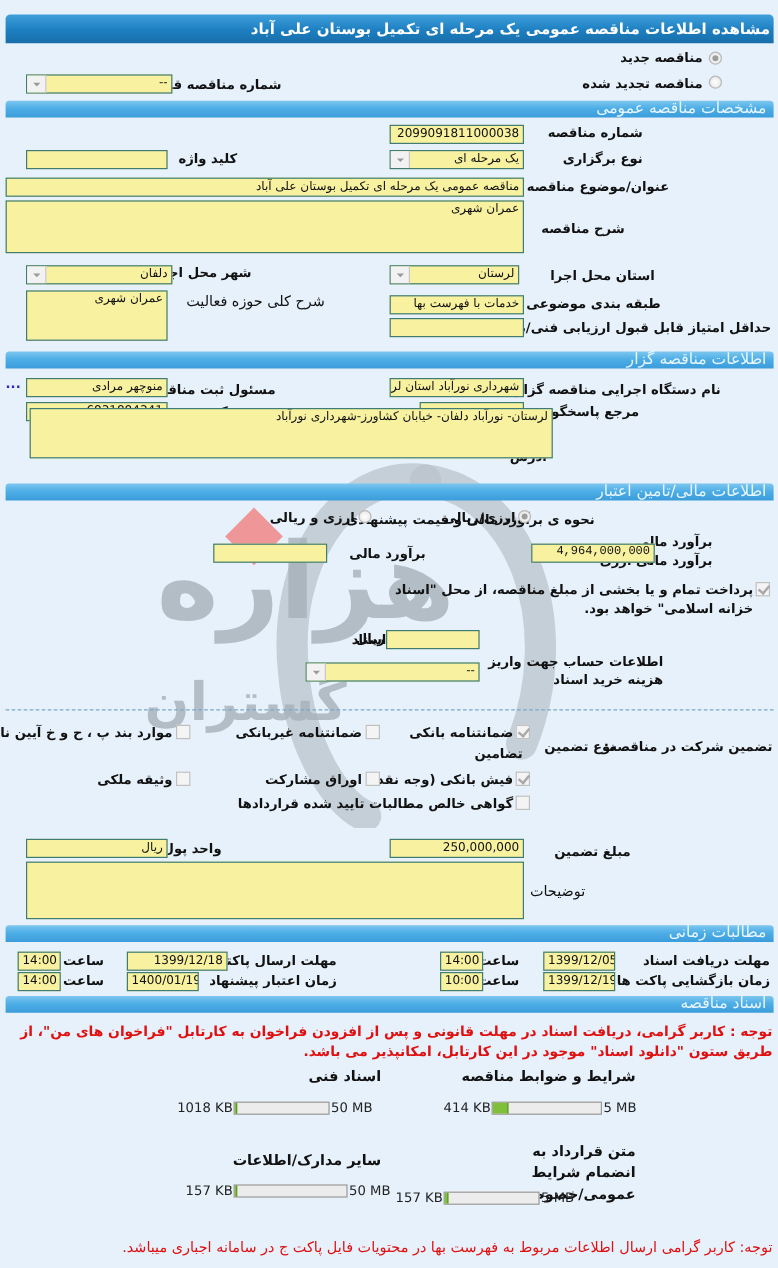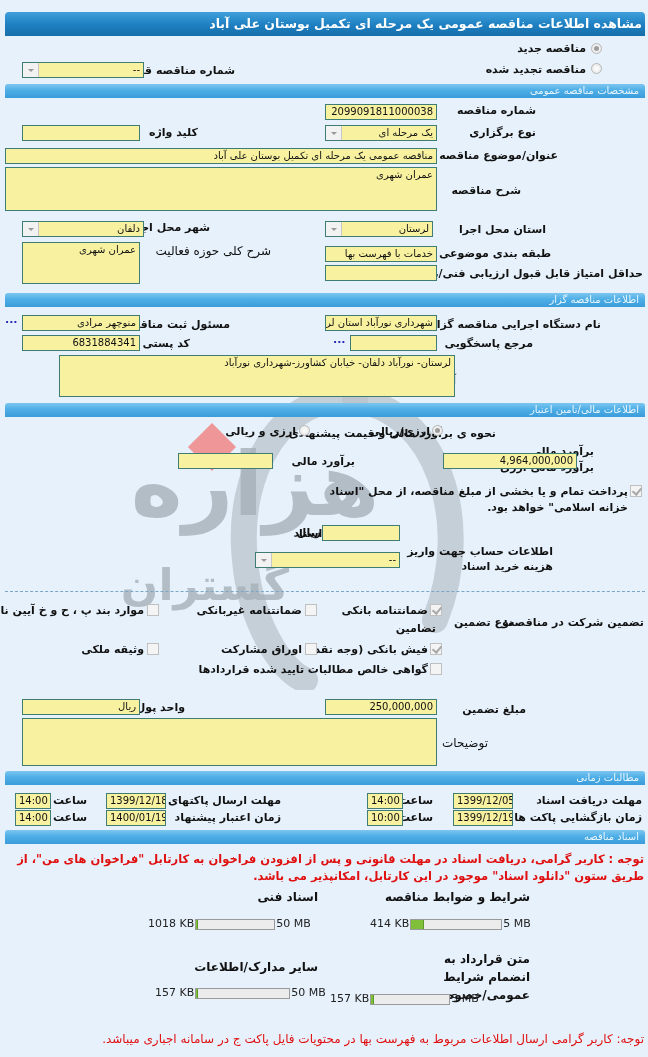--- a/index.html
+++ b/index.html
@@ -17,21 +17,21 @@
     background: linear-gradient(#3fa0db 0%, #1d7fc1 55%, #176ea9 100%);
     border-radius: 4px 4px 0 0;
     color: #fff; font-size: 12.5px; font-weight: bold;
     padding-right: 3px; line-height: 24px; white-space: nowrap;
     text-align: right;
   }
   .section-bar {
     position: absolute; left: 5px; width: 640px; height: 14px;
     background: linear-gradient(#7cc6ef 0%, #4eaee6 45%, #3a9cda 100%);
     border-radius: 3px 3px 0 0;
-    color: #e8f6ff; font-size: 10px;
+    color: #e8f6ff; font-size: 13px;
     padding-right: 6px; line-height: 14px; white-space: nowrap;
     text-align: right;
   }
   .lbl { position: absolute; font-size: 11px; font-weight: bold; white-space: nowrap; text-align: right; color: #111; }
   .lbl.normal { font-weight: bold; }
   .lbl.big { font-size: 12px; font-weight: normal; }
   .field {
     position: absolute; background: #f7f1a0; border: 1px solid #3f7c74;
     height: 16px; font-size: 10px; line-height: 14px; padding: 0 3px;
     white-space: nowrap; overflow: hidden; direction: rtl; text-align: right; color: #111;
@@ -144,33 +144,33 @@
 <div class="field" style="left:22px;top:315px;width:118px;">منوچهر مرادی</div>
 <div class="dots" style="left:5px;top:313px;">...</div>
 
 <div class="lbl" style="right:115px;top:337px;">مرجع پاسخگویی</div>
 <div class="field" style="left:350px;top:335px;width:87px;"></div>
 <div class="dots" style="left:333px;top:333px;">...</div>
 <div class="lbl" style="right:458px;top:337px;">کد پستی</div>
 <div class="field ltr" style="left:22px;top:335px;width:118px;">6831884341</div>
 
 <div class="lbl normal" style="right:192px;top:374px;">آدرس</div>
-<div class="field multi" style="left:25px;top:355px;width:396px;height:42px;margin-left:34px;">لرستان- نورآباد دلفان- خیابان کشاورز-شهرداری نورآباد</div>
+<div class="field multi" style="left:25px;top:340px;width:436px;height:42px;">لرستان- نورآباد دلفان- خیابان کشاورز-شهرداری نورآباد</div>
 
 <div class="section-bar" style="top:403px;">اطلاعات مالی/تامین اعتبار</div>
 
 <div class="lbl" style="right:152px;top:427px;">نحوه ی برآورد مالی و قیمت پیشنهادی</div>
 <div class="radio on" style="left:432px;top:425px;"></div>
 <div class="lbl" style="right:218px;top:425px;">ارزی/ریالی</div>
 <div class="radio" style="left:299px;top:425px;"></div>
 <div class="lbl" style="right:352px;top:425px;">ارزی و ریالی</div>
 
 <div class="lbl" style="right:54px;top:445px;">برآورد مالی</div>
 <div class="lbl" style="right:54px;top:461px;">برآورد مالی ارزی</div>
-<div class="field ltr" style="left:443px;top:453px;width:134px;">4,964,000,000</div>
+<div class="field ltr" style="left:443px;top:453px;width:103px;font-family:Liberation Mono, monospace;">4,964,000,000</div>
 <div class="lbl" style="right:293px;top:455px;">برآورد مالی</div>
 <div class="field" style="left:178px;top:453px;width:95px;"></div>
 
 <div class="check on" style="left:630px;top:485px;"></div>
 <div class="lbl" style="right:20px;top:484px;width:330px;white-space:normal;line-height:16px;">پرداخت تمام و یا بخشی از مبلغ مناقصه، از محل "اسناد خزانه اسلامی" خواهد بود.</div>
 
 <div class="lbl normal" style="right:263px;top:527px;">هزینه خرید اسناد</div>
 <div class="field" style="left:322px;top:525px;width:78px;"></div>
 <div class="lbl normal" style="right:327px;top:526px;">ریال</div>
 
@@ -216,21 +216,21 @@
 <div class="field multi" style="left:22px;top:718px;width:415px;height:48px;"></div>
 
 <div class="section-bar" style="top:771px;">مطالبات زمانی</div>
 
 <div class="lbl" style="right:6px;top:794px;">مهلت دریافت اسناد</div>
 <div class="field ltr" style="left:453px;top:793px;width:60px;">1399/12/05</div>
 <div class="lbl normal" style="right:215px;top:794px;">ساعت</div>
 <div class="field ltr" style="left:367px;top:793px;width:36px;">14:00</div>
 
 <div class="lbl normal" style="right:367px;top:794px;">مهلت ارسال پاکتهای پیشنهاد</div>
-<div class="field ltr" style="left:106px;top:793px;width:60px;">1399/12/18</div>
+<div class="field ltr" style="left:106px;top:793px;width:84px;">1399/12/18</div>
 <div class="lbl normal" style="right:561px;top:794px;">ساعت</div>
 <div class="field ltr" style="left:15px;top:793px;width:36px;">14:00</div>
 
 <div class="lbl" style="right:6px;top:811px;">زمان بازگشایی پاکت ها</div>
 <div class="field ltr" style="left:453px;top:810px;width:60px;">1399/12/19</div>
 <div class="lbl normal" style="right:215px;top:811px;">ساعت</div>
 <div class="field ltr" style="left:367px;top:810px;width:36px;">10:00</div>
 
 <div class="lbl normal" style="right:367px;top:811px;">زمان اعتبار پیشنهاد</div>
 <div class="field ltr" style="left:106px;top:810px;width:60px;">1400/01/19</div>

